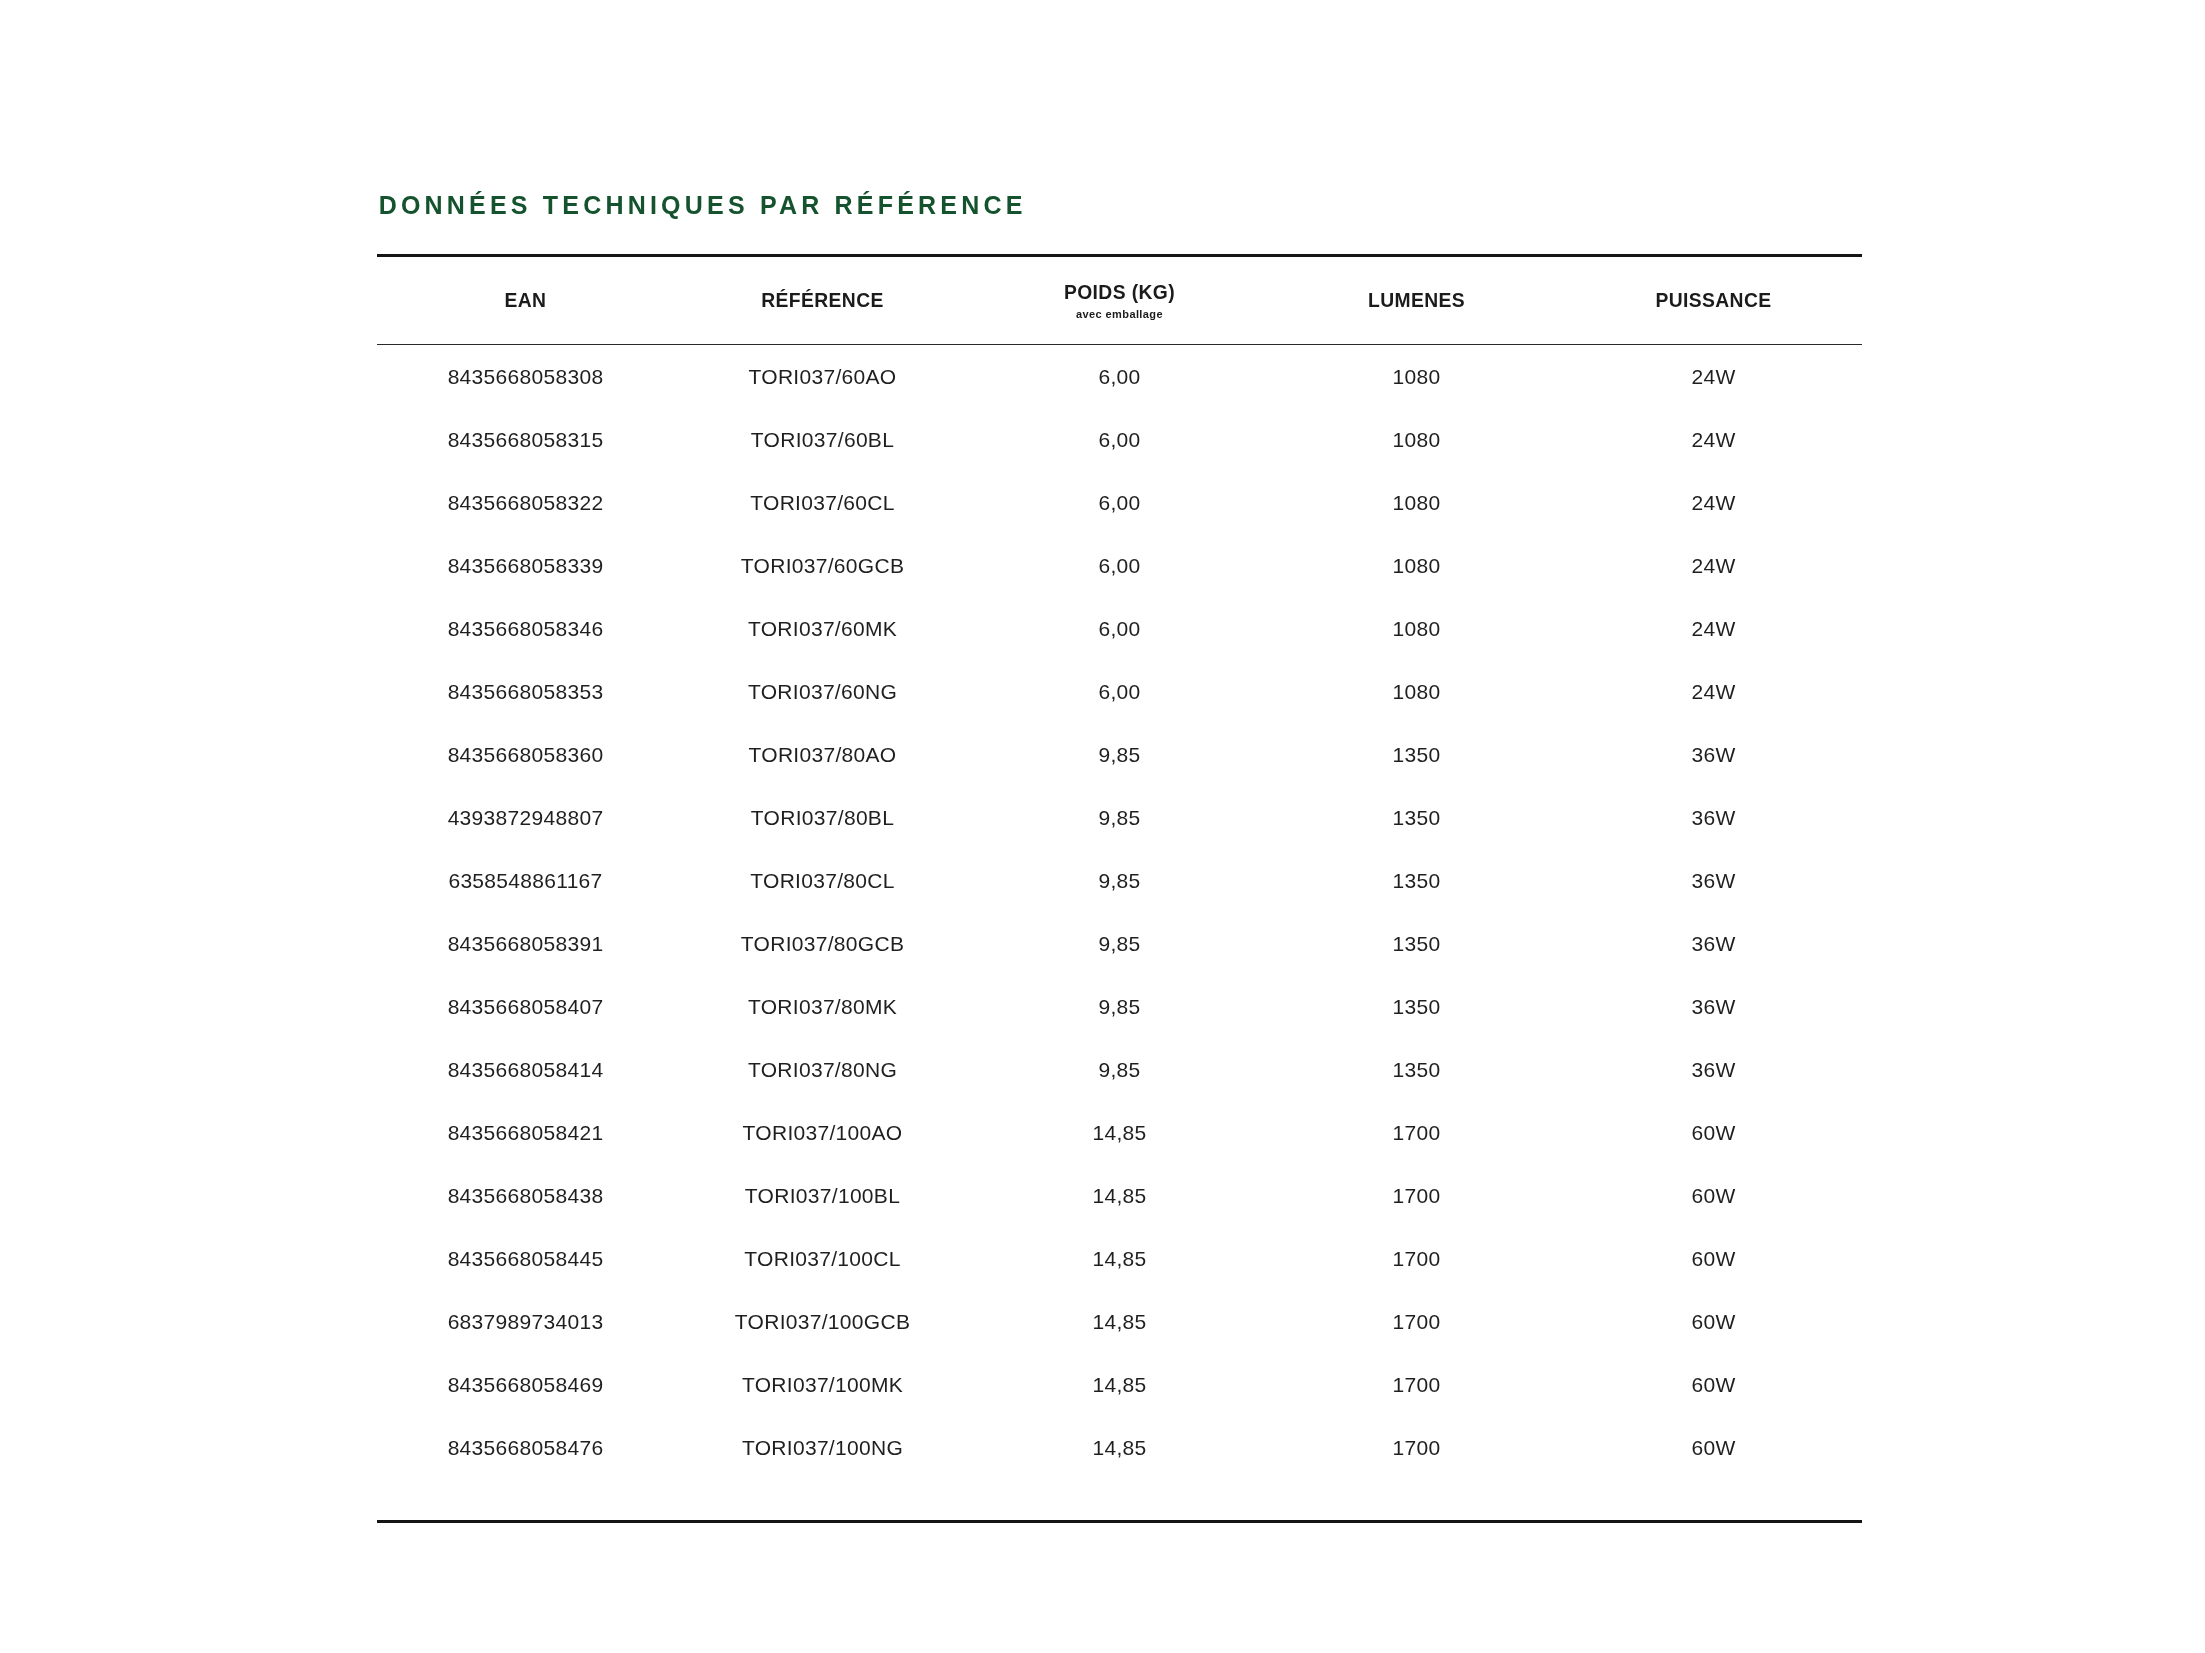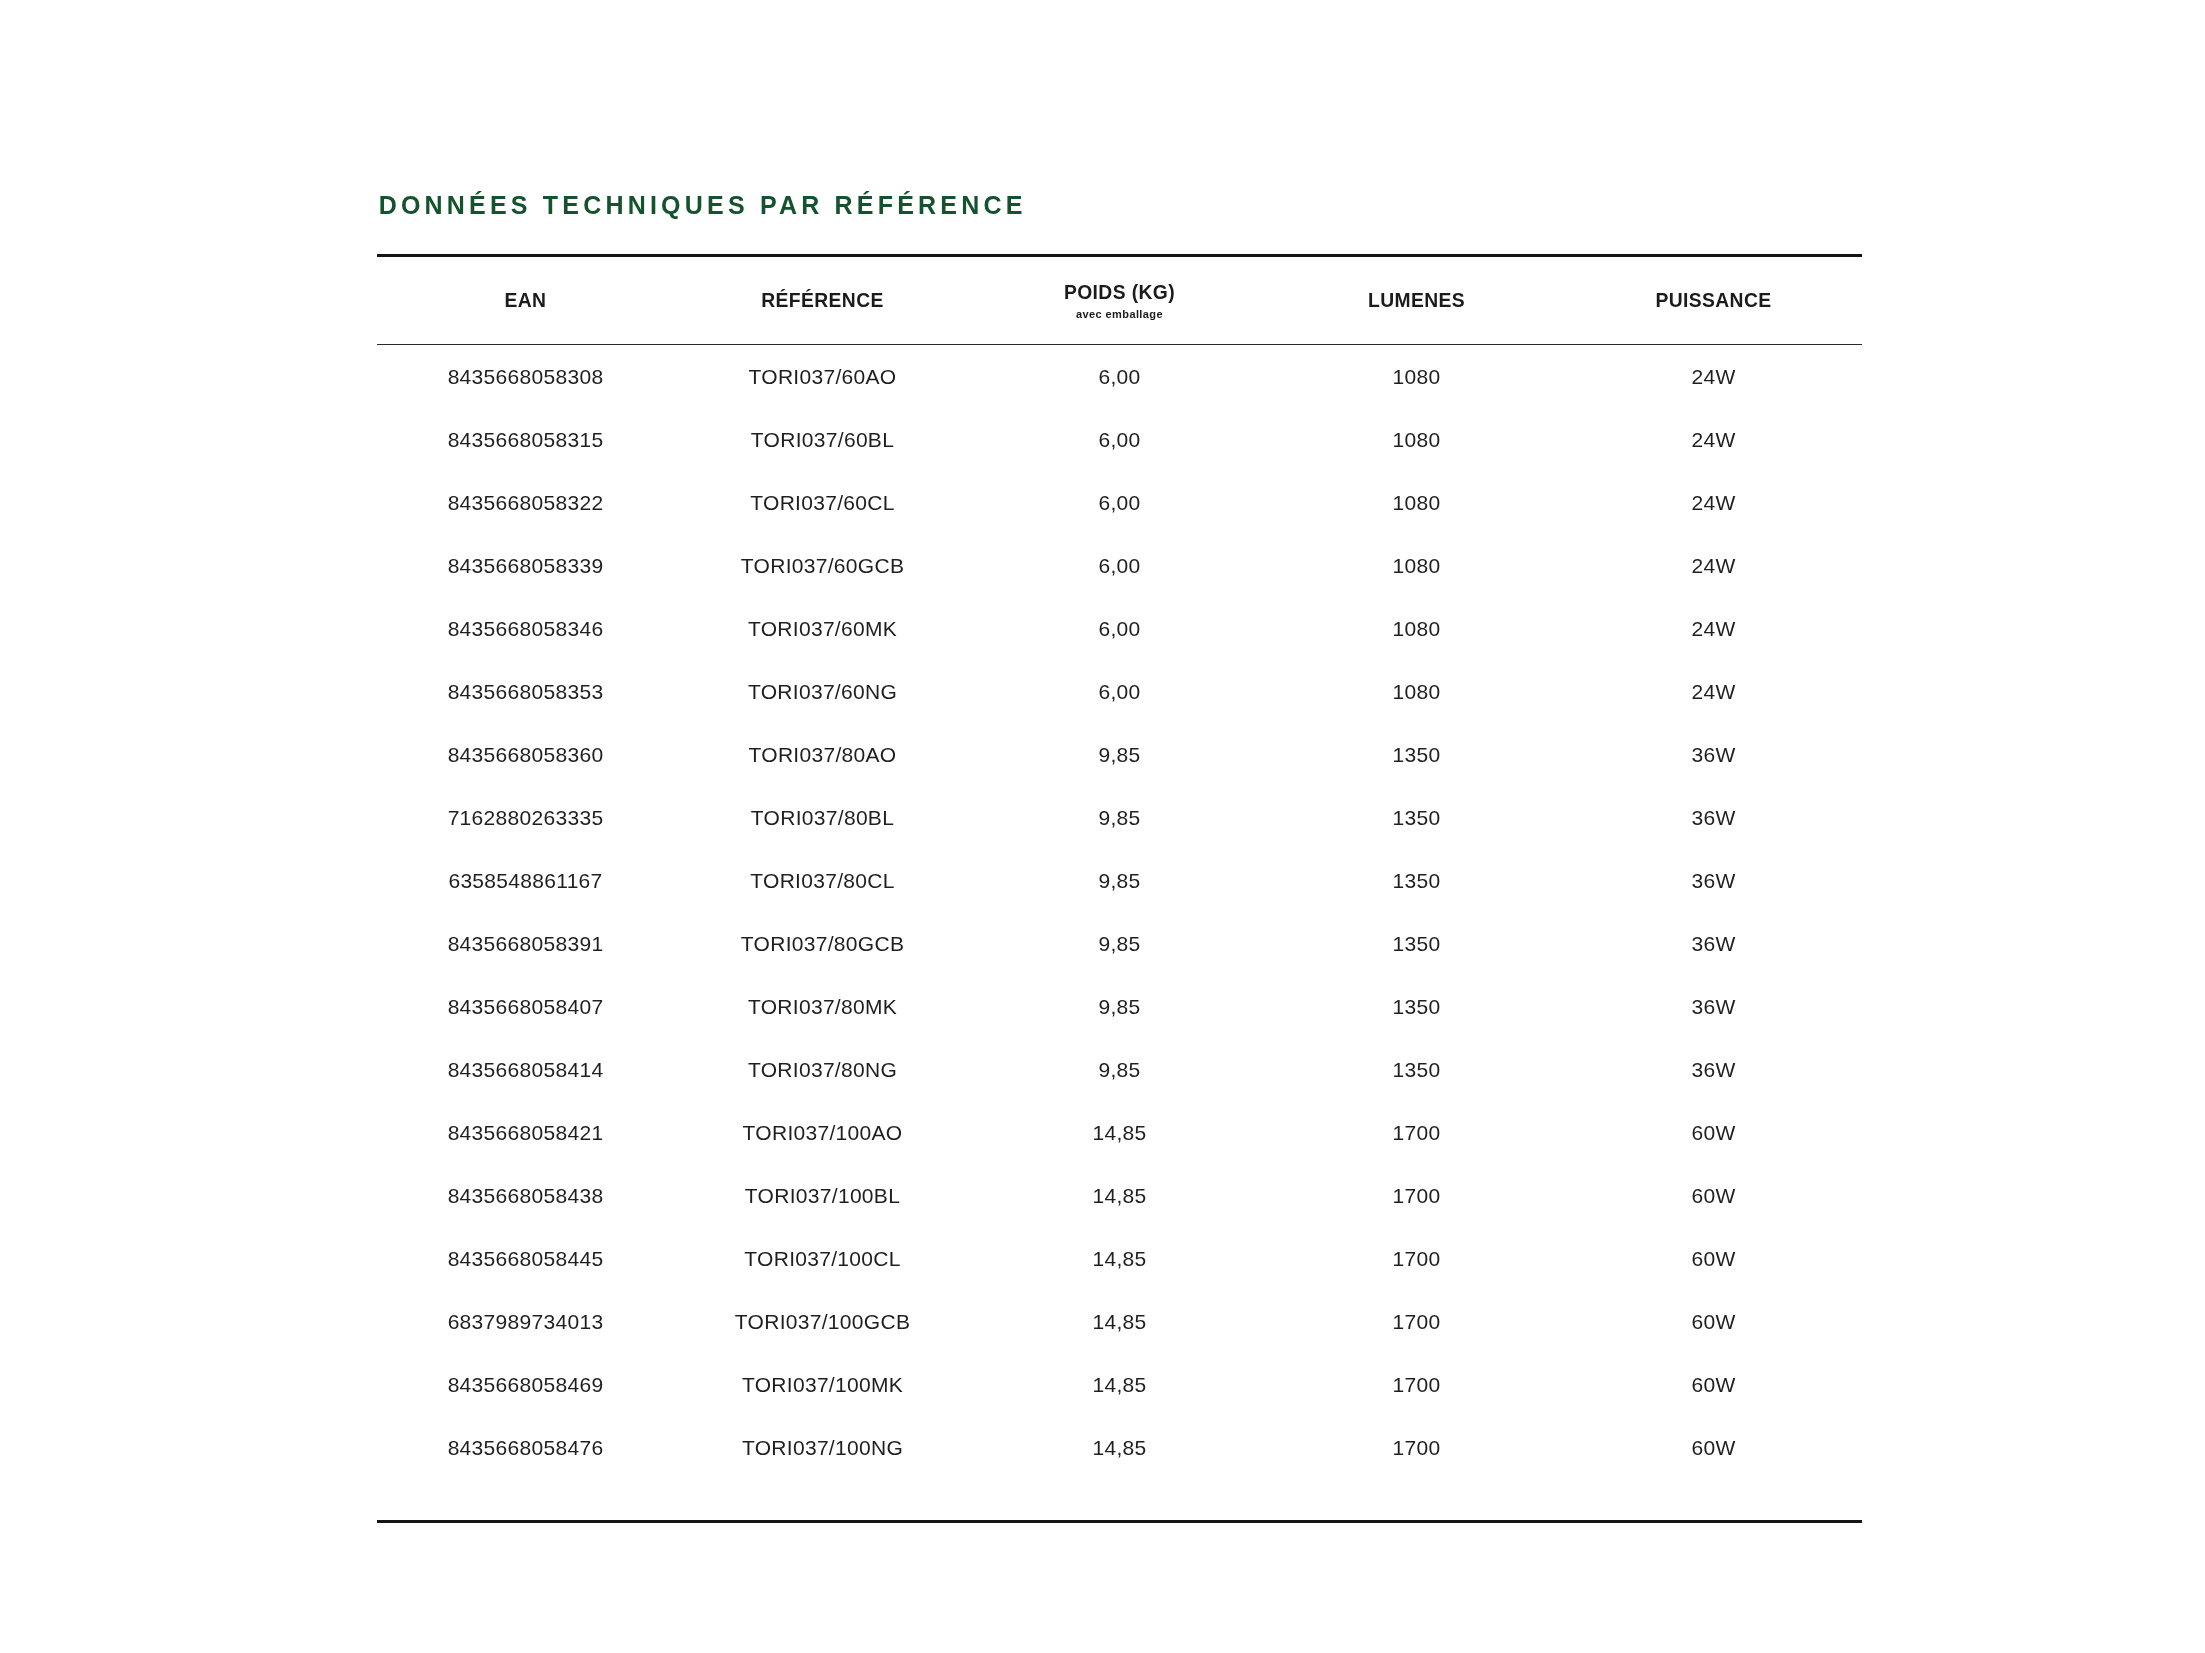--- a/index.html
+++ b/index.html
@@ -137,21 +137,21 @@
           <div class="cell">24W</div>
         </div>
         <div class="row">
           <div class="cell">8435668058360</div>
           <div class="cell">TORI037/80AO</div>
           <div class="cell">9,85</div>
           <div class="cell">1350</div>
           <div class="cell">36W</div>
         </div>
         <div class="row">
-          <div class="cell">7162880263335</div>
+          <div class="cell">4393872948807</div>
           <div class="cell">TORI037/80BL</div>
           <div class="cell">9,85</div>
           <div class="cell">1350</div>
           <div class="cell">36W</div>
         </div>
         <div class="row">
           <div class="cell">6358548861167</div>
           <div class="cell">TORI037/80CL</div>
           <div class="cell">9,85</div>
           <div class="cell">1350</div>

